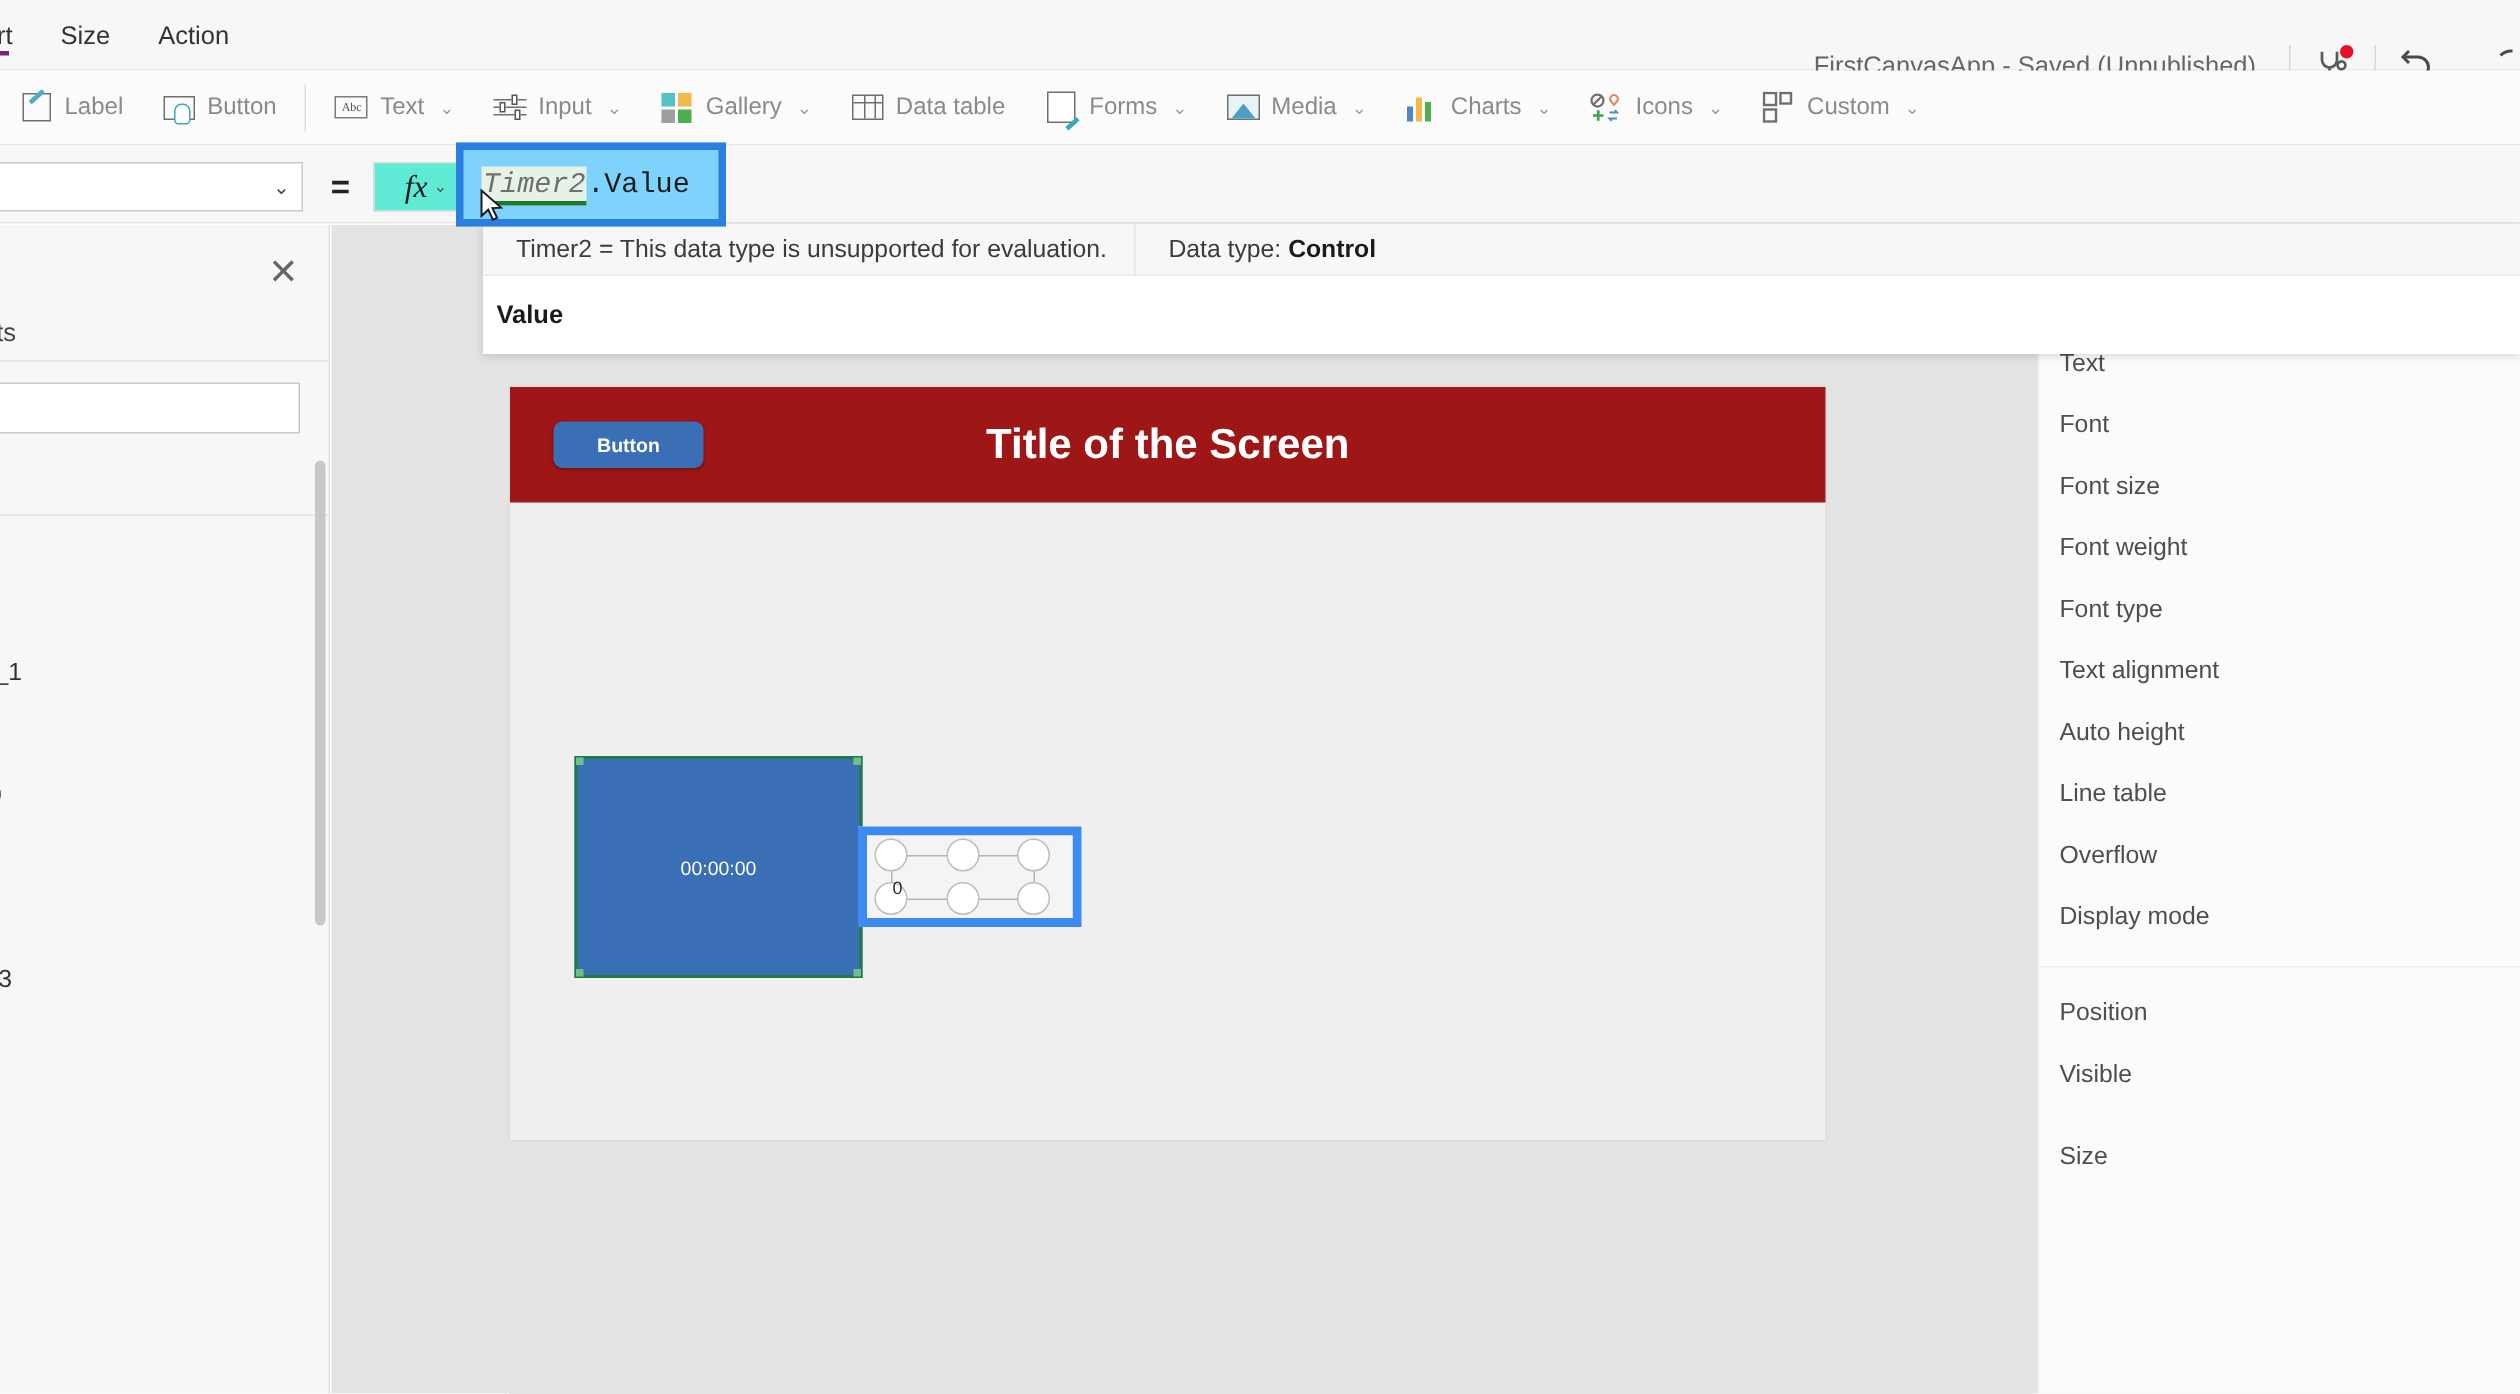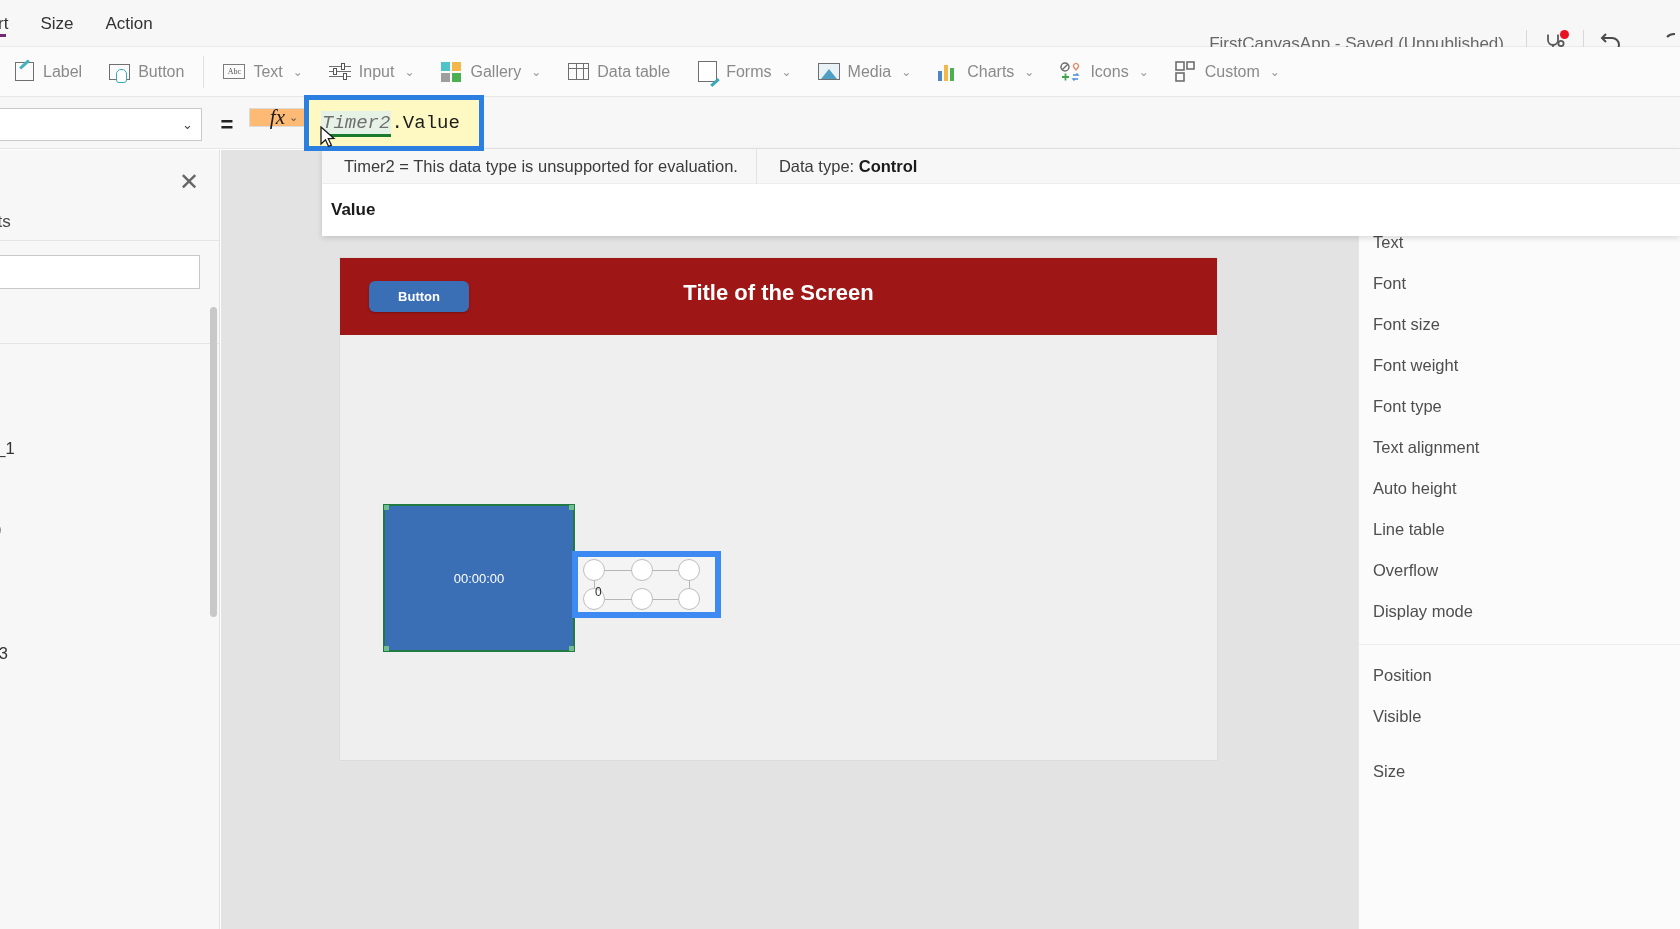--- a/index.html
+++ b/index.html
@@ -92,28 +92,28 @@
   }
   .prop-select{
     position:absolute; left:-60px; top:108px; width:262px; height:33px; background:#fff;
     border:1px solid #c9c9c9; display:flex; align-items:center; padding:0 8px;
     font-size:15px; color:#333;
   }
   .prop-select .chev{ margin-left:auto; color:#444; font-size:13px;}
   .eq-sign{ position:absolute; left:215px; top:108px; width:24px; height:33px;
      display:flex;align-items:center;justify-content:center;font-size:22px;color:#222;font-weight:600;}
   .fx-box{
-    position:absolute; left:249px; top:108px; width:70px; height:19px; background:#fdba74;
+    position:absolute; left:249px; top:108px; width:70px; height:33px; background:#5eead4;
     border:1px solid #dcdcdc; display:flex; align-items:center; justify-content:center; gap:4px;
   }
   .fx-box .fxg{font-family:"Liberation Serif",serif;font-style:italic;font-size:21px;color:#1a1a1a;}
   .fx-box .chev{font-size:11px;color:#555;}
   .formula-field{
     position:absolute; left:304px; top:95px; width:180px; height:56px;
-    border:5px solid #2a7fe0; background:#fef9c3; z-index:6;padding-left:41px;
+    border:5px solid #2a7fe0; background:#7dd3fc; z-index:6;padding-left:41px;
   }
   .formula-inner{
     position:absolute; left:12px; top:12px; font-size:19px;
     font-family:"Liberation Mono", monospace; white-space:nowrap;
   }
   .tok-name{
     color:#6f6f6f; font-style:italic; background:#e6f2e6;
     border-bottom:3px solid #1a7a2e; padding:1px 1px 0 1px;
   }
   .tok-rest{ color:#1c1c1c; }
@@ -161,21 +161,21 @@
   }
   .screen{
     position:absolute; left:119px; top:108px; width:877px; height:502px;
     background:#efefef; box-shadow:0 0 0 1px #dcdcdc;
   }
   .screen-header{
     position:absolute; left:0; top:0; width:877px; height:77px; background:#9e1616;
   }
   .scr-title{
     position:absolute; left:0; right:0; top:22px; text-align:center;
-    font-size:22px; font-weight:bold; color:#ffffff;
+    font-size:28px; font-weight:bold; color:#ffffff;
   }
   .scr-button{
     position:absolute; left:29px; top:23px; width:100px; height:31px;
     background:#3a6eb5; border-radius:6px; color:#fff; font-size:13px; font-weight:bold;
     display:flex; align-items:center; justify-content:center;
     box-shadow:0 1px 2px rgba(0,0,0,.25);
   }
   .timer-box{
     position:absolute; left:43px; top:246px; width:192px; height:148px;
     background:#3a6eb5; border:2px solid #1f7a44;

